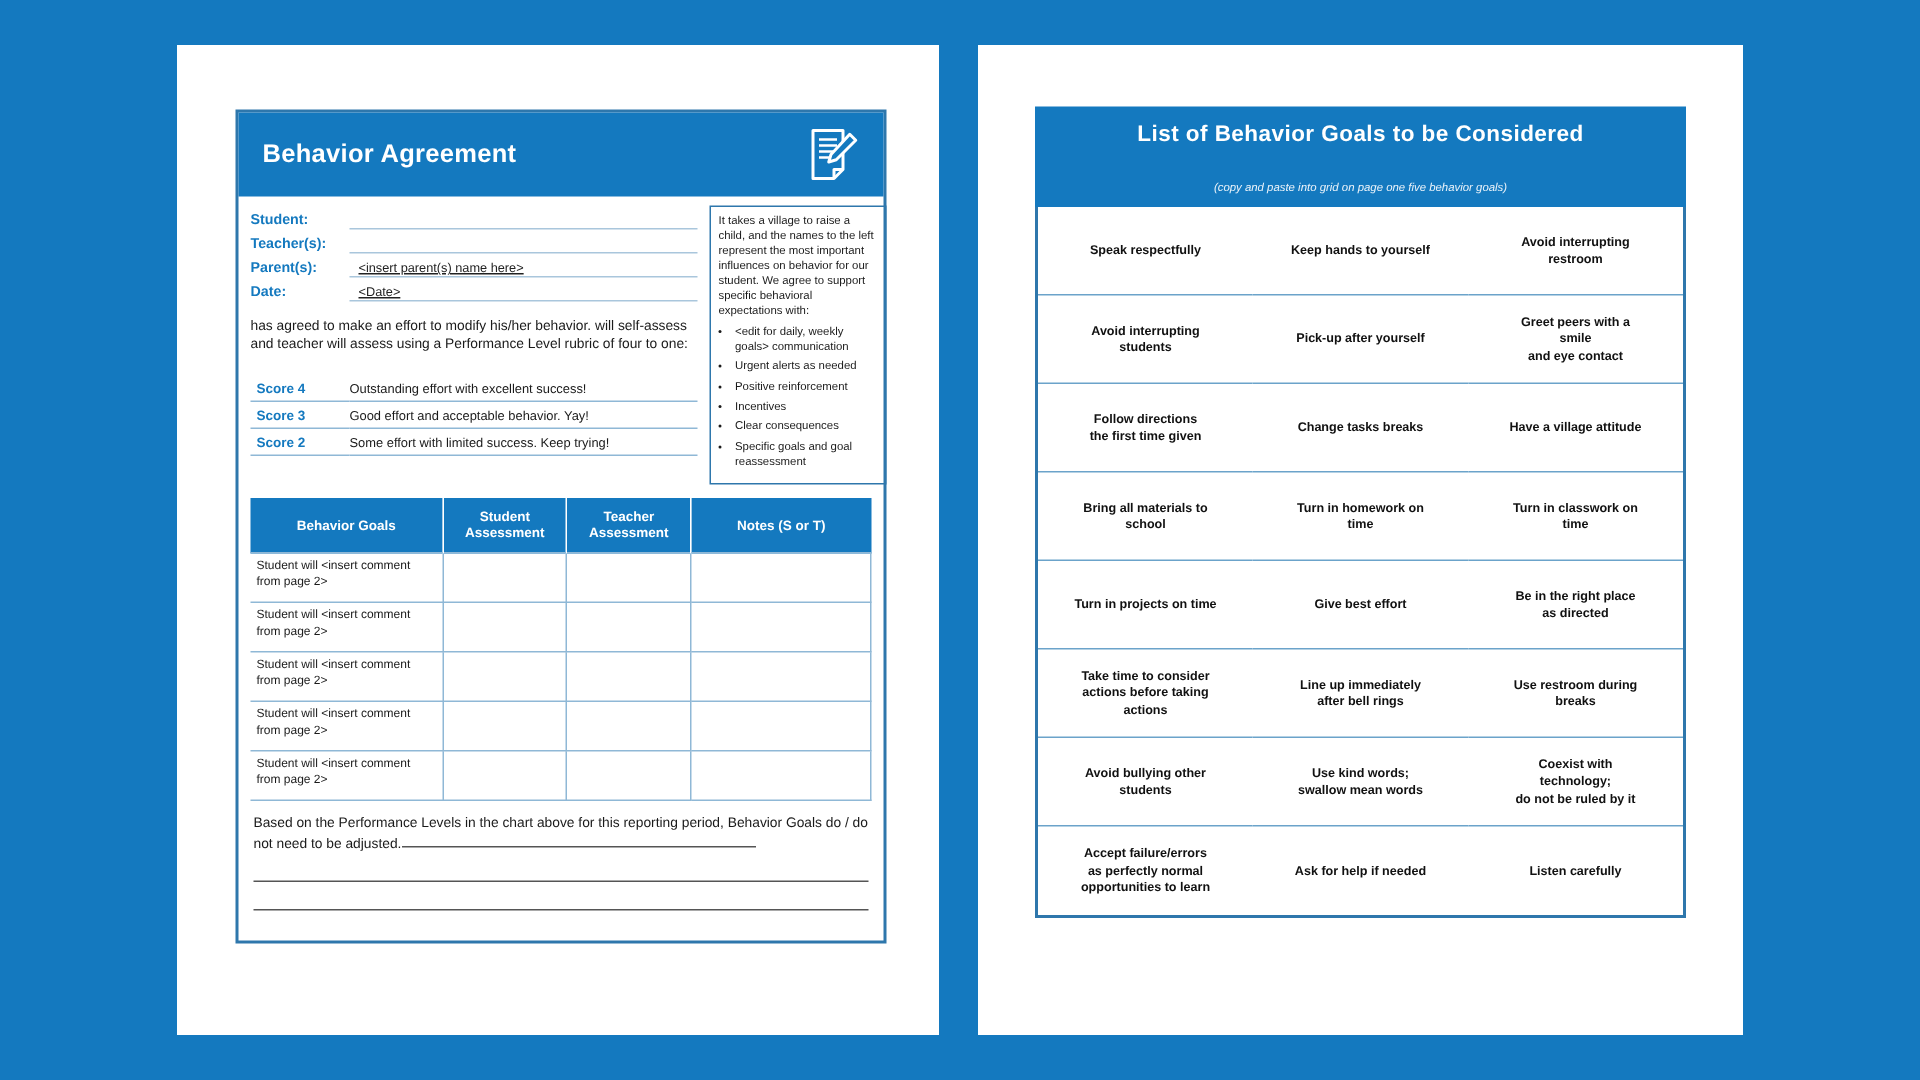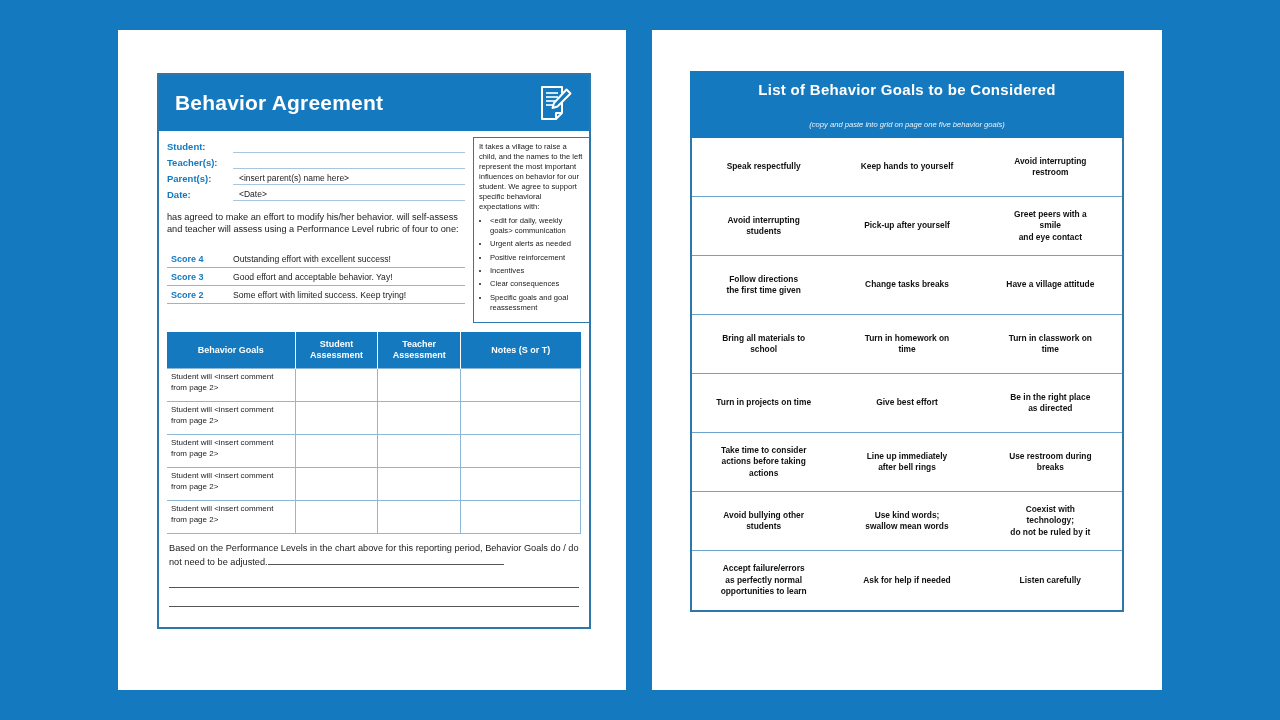--- a/index.html
+++ b/index.html
@@ -37,21 +37,21 @@
     background: #1479bf;
     height: 56px;
     display: flex;
     align-items: center;
     justify-content: space-between;
     padding: 0 14px 0 16px;
     box-sizing: border-box;
   }
   #left-header .title {
     color: #ffffff;
-    font-size: 21px;
+    font-size: 17px;
     font-weight: bold;
     letter-spacing: 0.2px;
     white-space: nowrap;
   }
   .doc-pencil-icon { width: 40px; height: 40px; display:block; }
 
   .left-body {
     padding: 6px 8px 0 8px;
     box-sizing: border-box;
   }
@@ -67,20 +67,21 @@
   .fields { width: 100%; border-collapse: collapse; }
   .fields td { padding: 0; vertical-align: bottom; height: 14px; }
   .fields td.lbl {
     color: #1479bf; font-weight: bold; font-size: 9.5px;
     width: 66px; white-space: nowrap; padding-bottom: 1px;
   }
   .fields td.val {
     font-size: 8.5px; color: #222;
     border-bottom: 1px solid #a9c6dc;
     padding: 0 2px 1px 6px;
+    text-decoration: underline;
   }
 
   .agree-text {
     font-size: 9.2px; color: #1a1a1a; line-height: 1.35;
     margin-top: 10px;
   }
 
   
   .scores { width: 100%; border-collapse: collapse; margin-top: 14px; }
   .scores tr { border-bottom: 1px solid #8fb8d6; }

